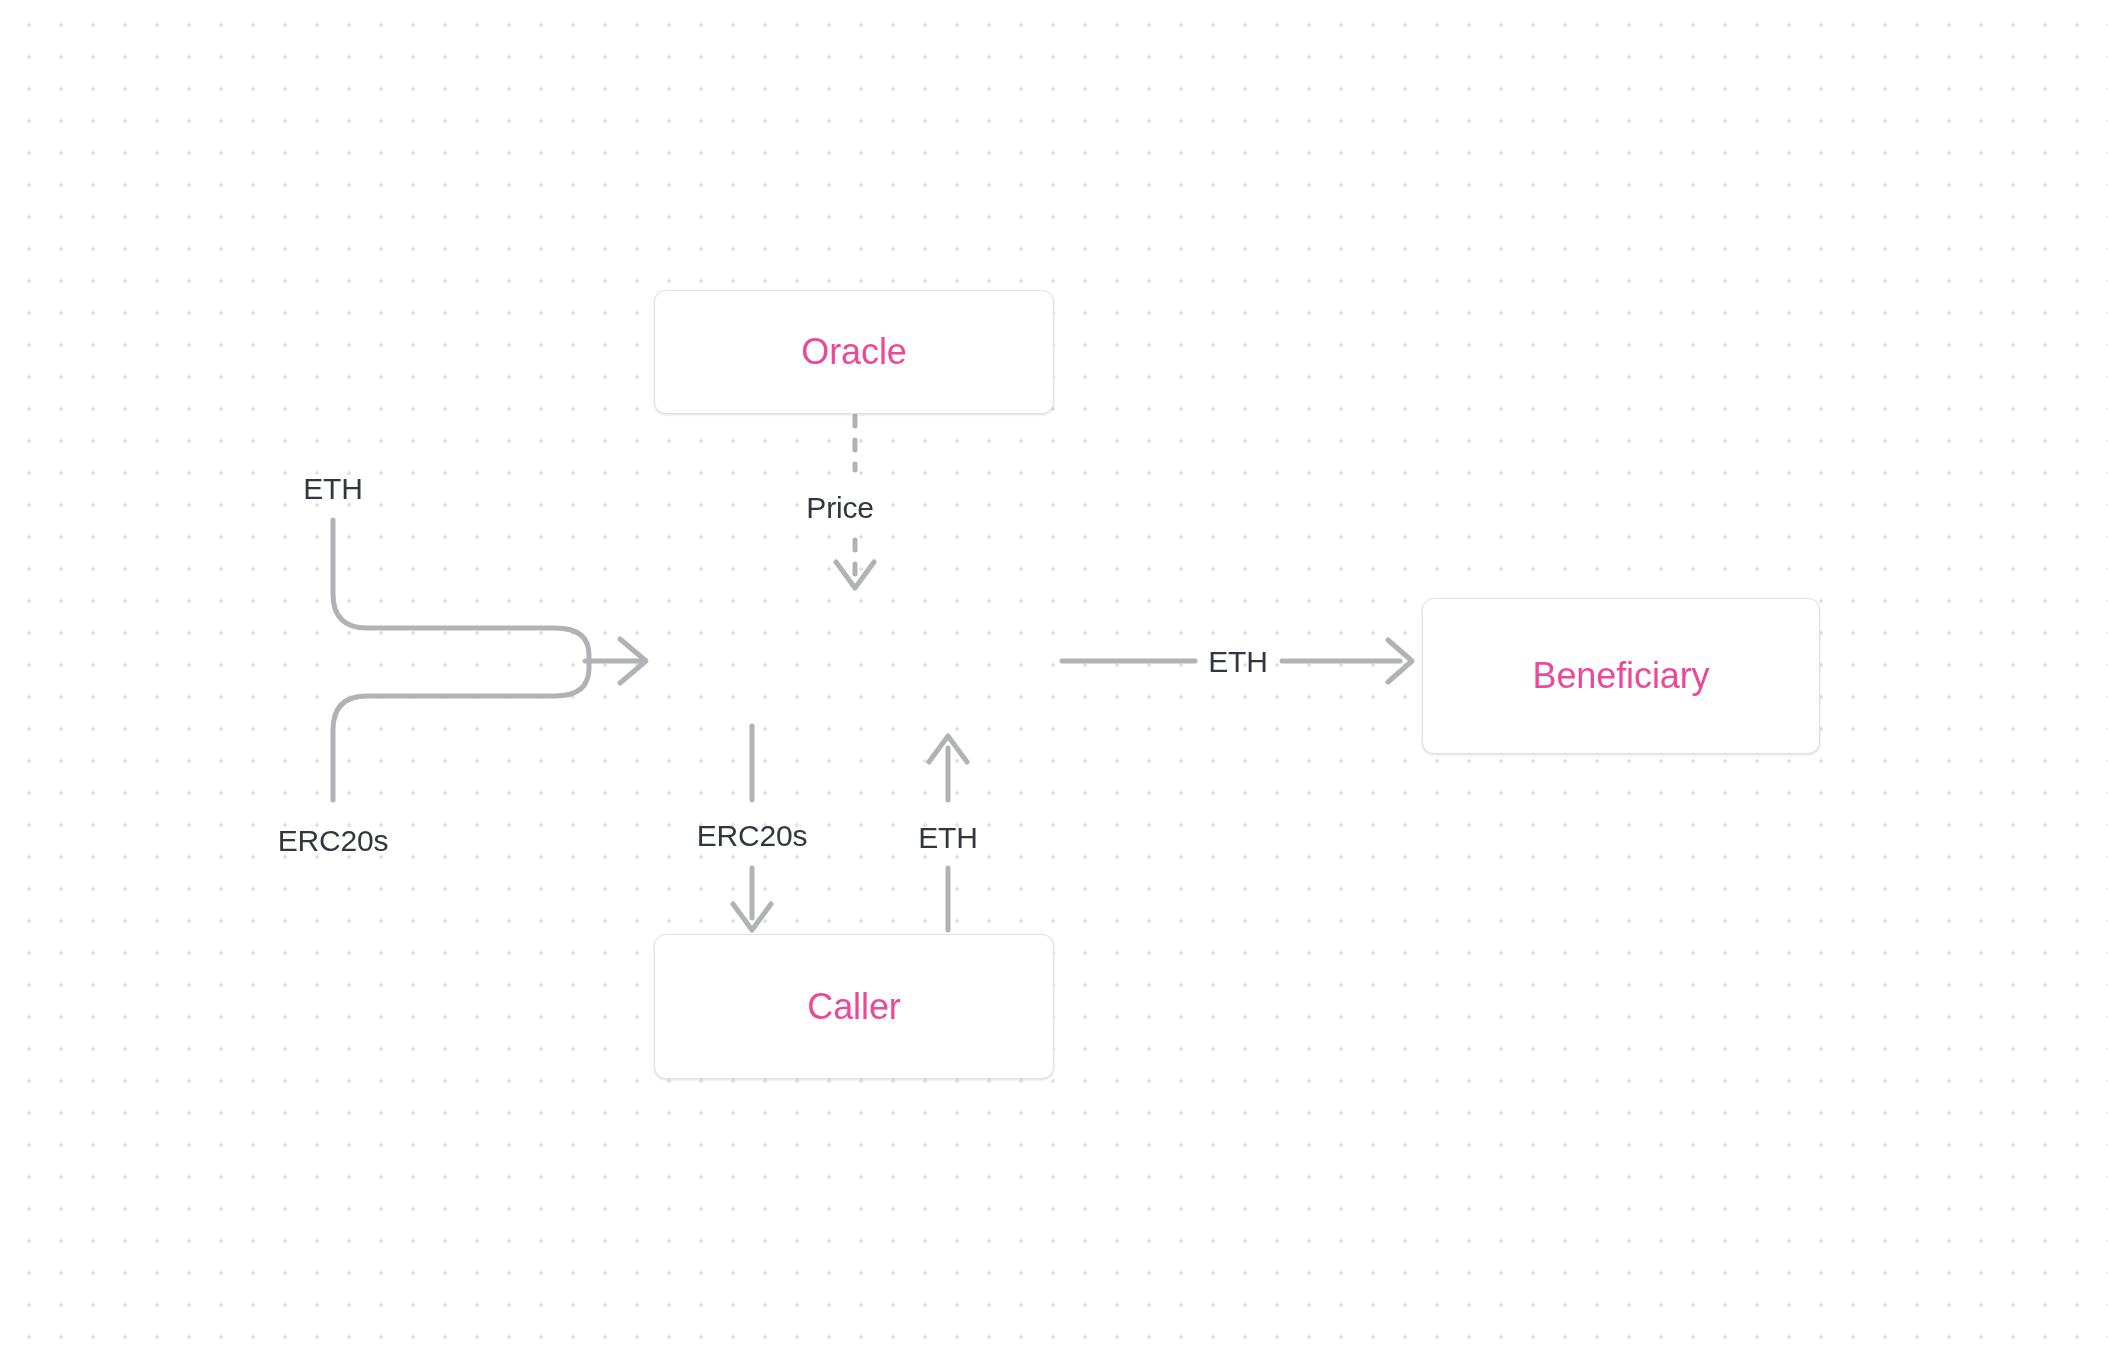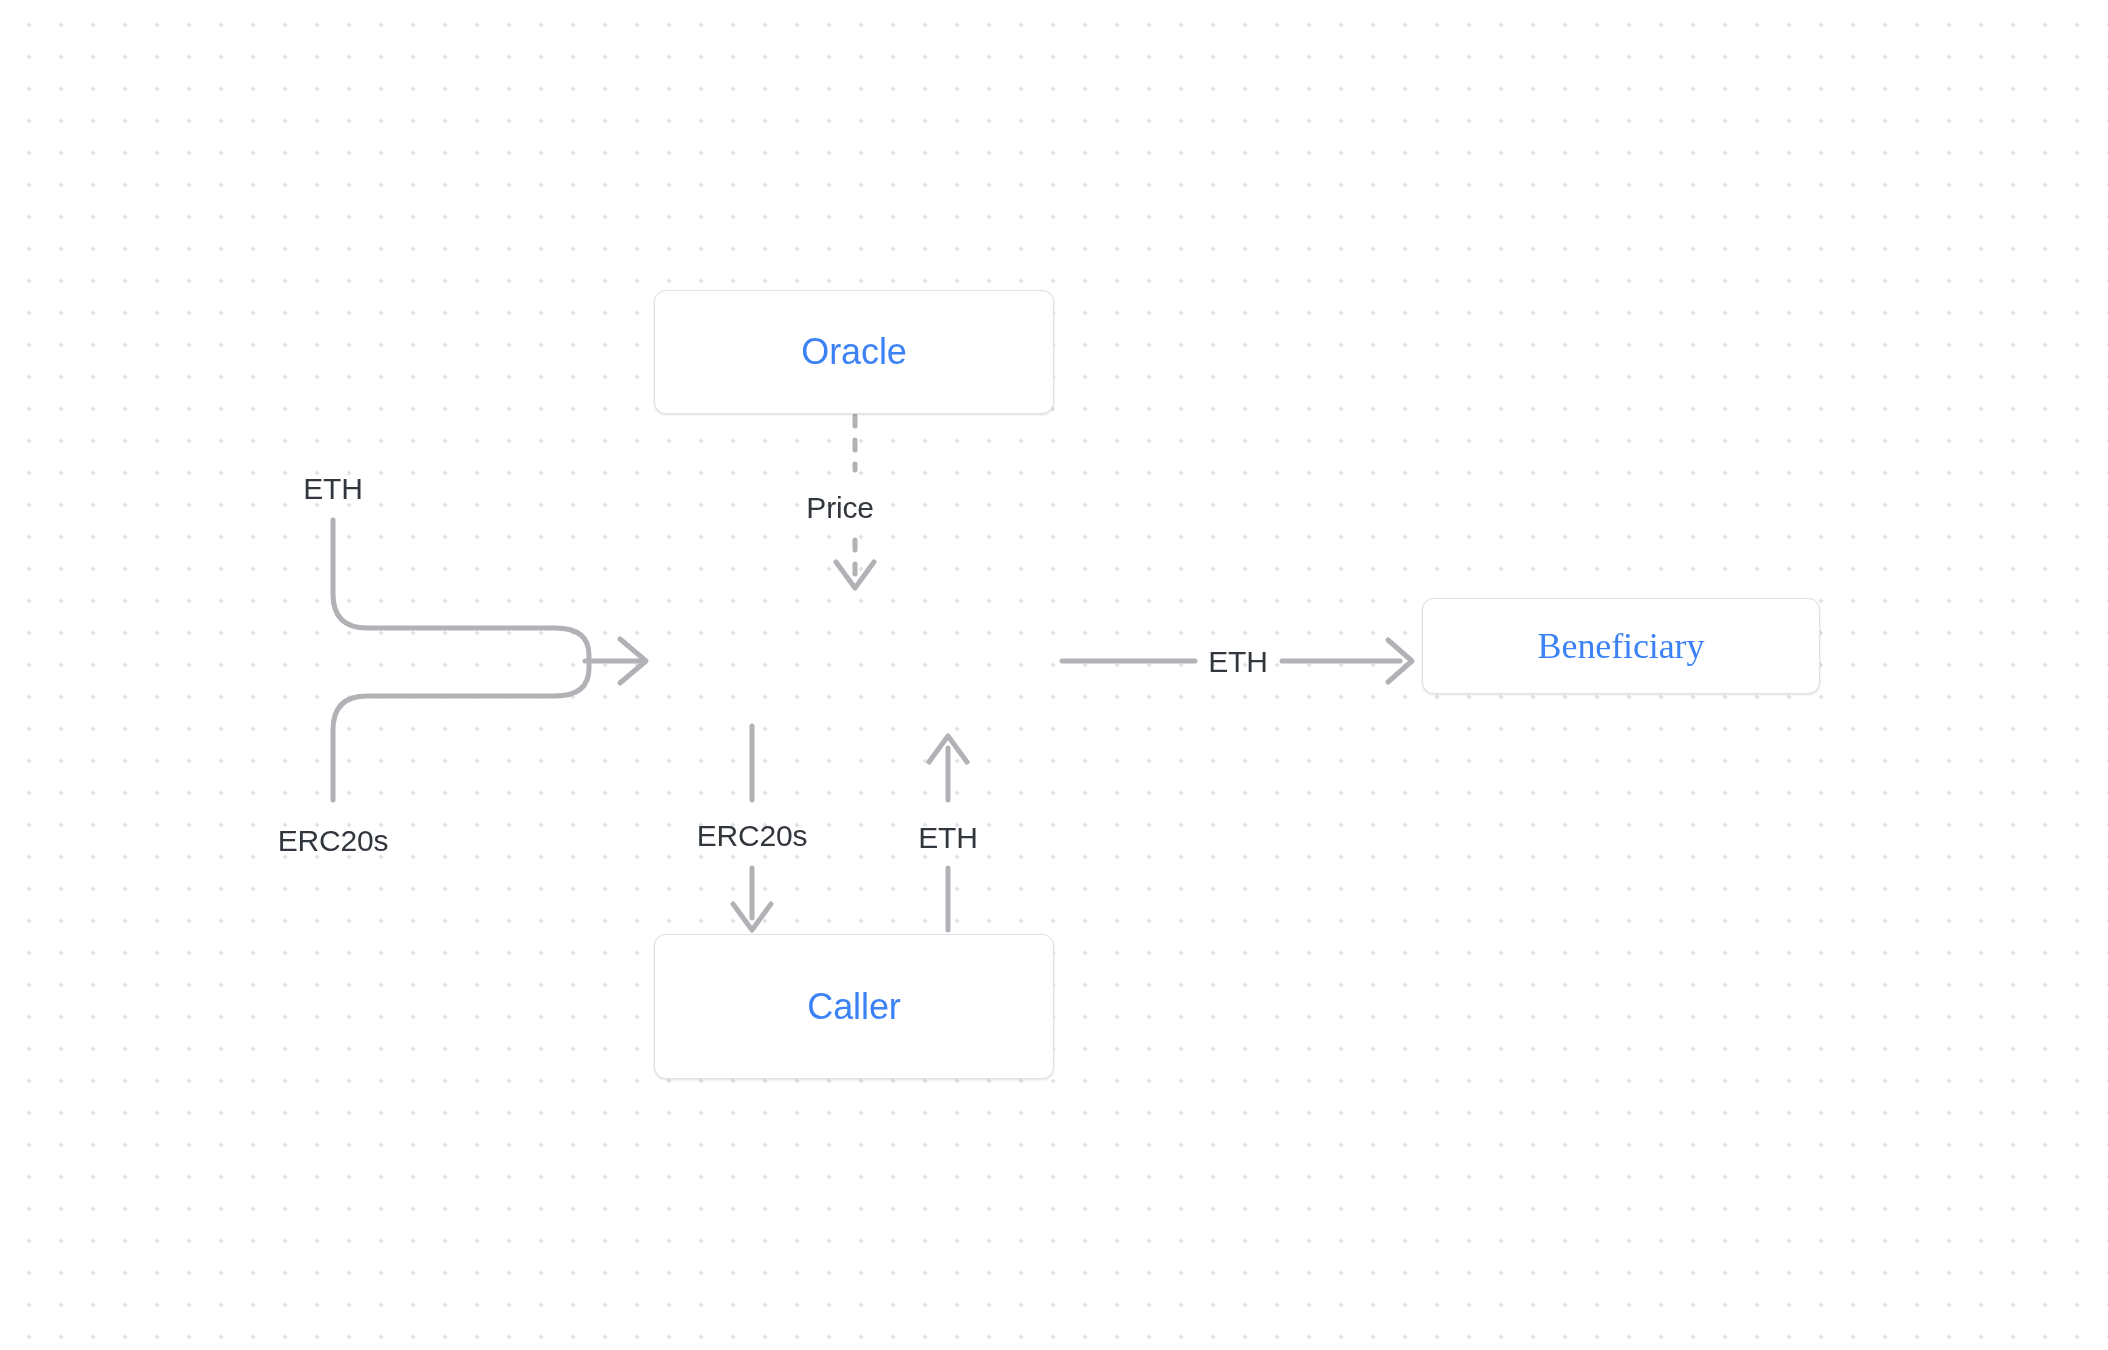--- a/index.html
+++ b/index.html
@@ -28,21 +28,21 @@
   .node {
     position: absolute;
     box-sizing: border-box;
     background: #ffffff;
     border: 1.5px solid #dfe1e6;
     border-radius: 12px;
     box-shadow: 0 1px 3px rgba(16,24,40,0.09), 0 1px 2px rgba(16,24,40,0.05);
     display: flex;
     align-items: center;
     justify-content: center;
-    color: #3b82f6;
+    color: #ec4899;
     font-size: 36px;
     font-family: "Liberation Sans", sans-serif;
     letter-spacing: -0.1px;
   }
   .node.selected {
     border: 2.5px solid #171d2e;
     box-shadow: 0 2px 5px rgba(16,24,40,0.14), 0 1px 2px rgba(16,24,40,0.07);
   }
   .node-inner {
     display: flex;
@@ -98,21 +98,21 @@
     </g>
   </svg>
 
   <div class="node" style="left:654px; top:290px; width:400px; height:124px;">
     <span class="node-inner">
       <span>Oracle</span>
     </span>
   </div>
 
 
-  <div class="node" style="left:1422px; top:598px; width:398px; height:96px;font-family:Liberation Serif, serif;">
+  <div class="node" style="left:1422px; top:598px; width:398px; height:156px;">
     <span class="node-inner">
       <span>Beneficiary</span>
     </span>
   </div>
 
   <div class="node" style="left:654px; top:934px; width:400px; height:145px;">
     <span class="node-inner">
       <span>Caller</span>
     </span>
   </div>

